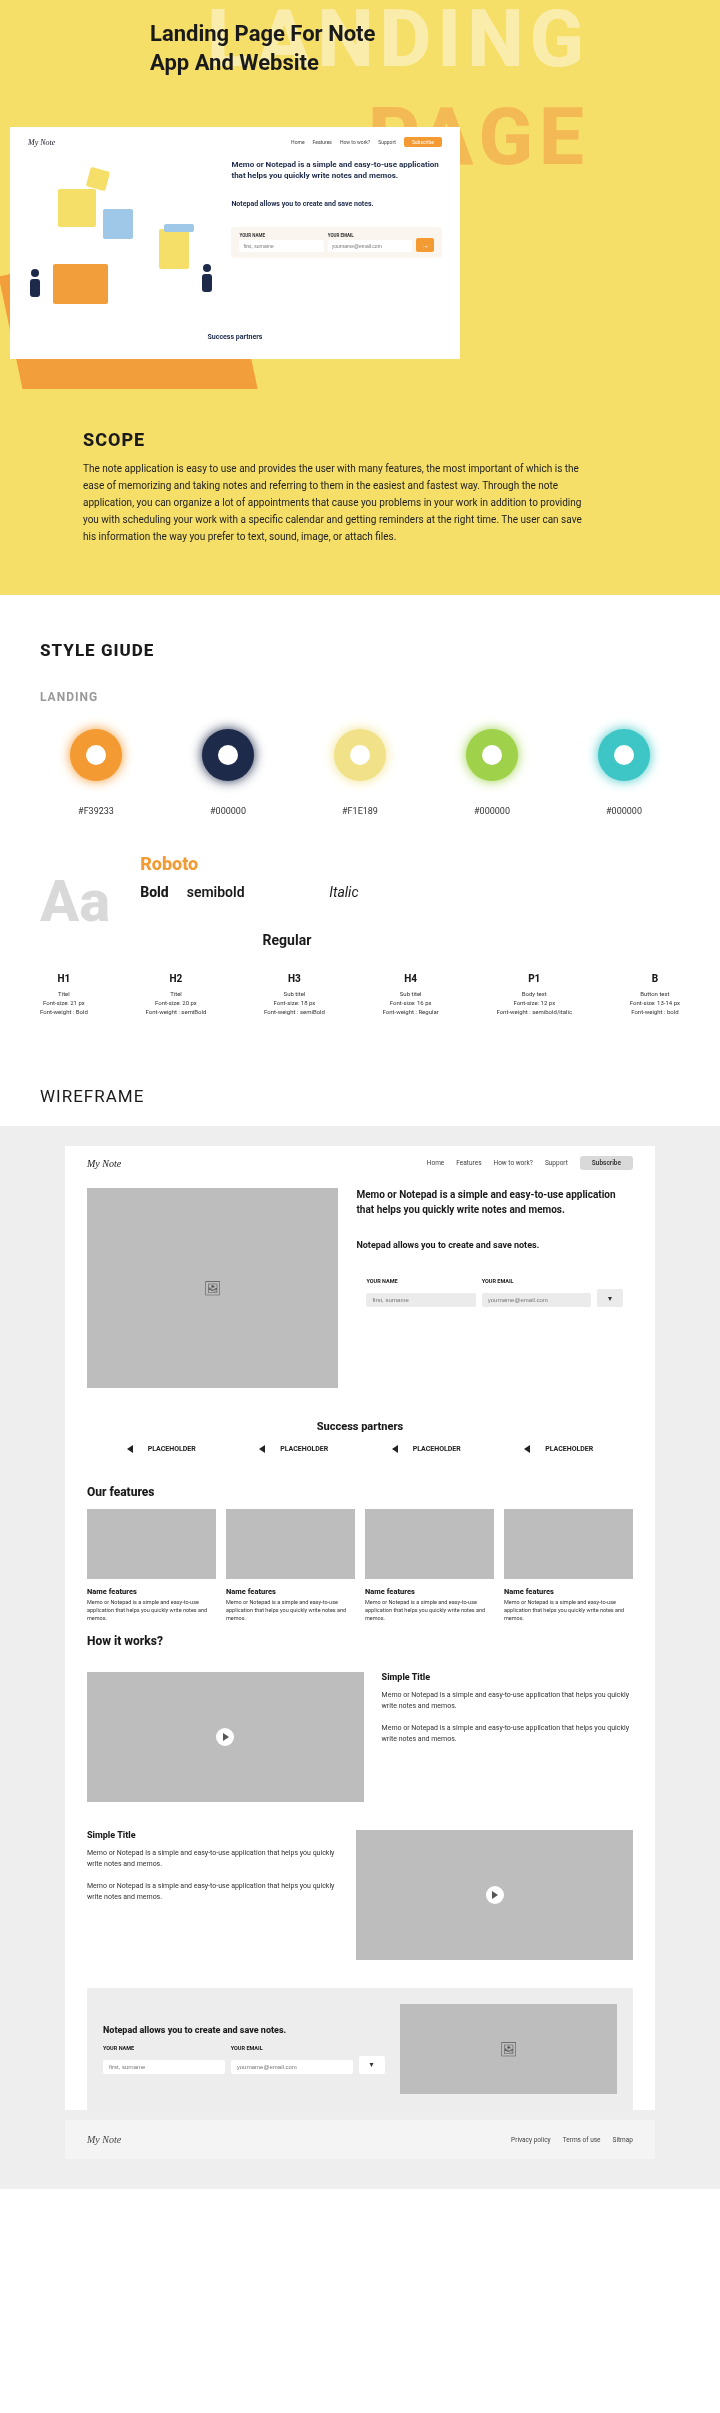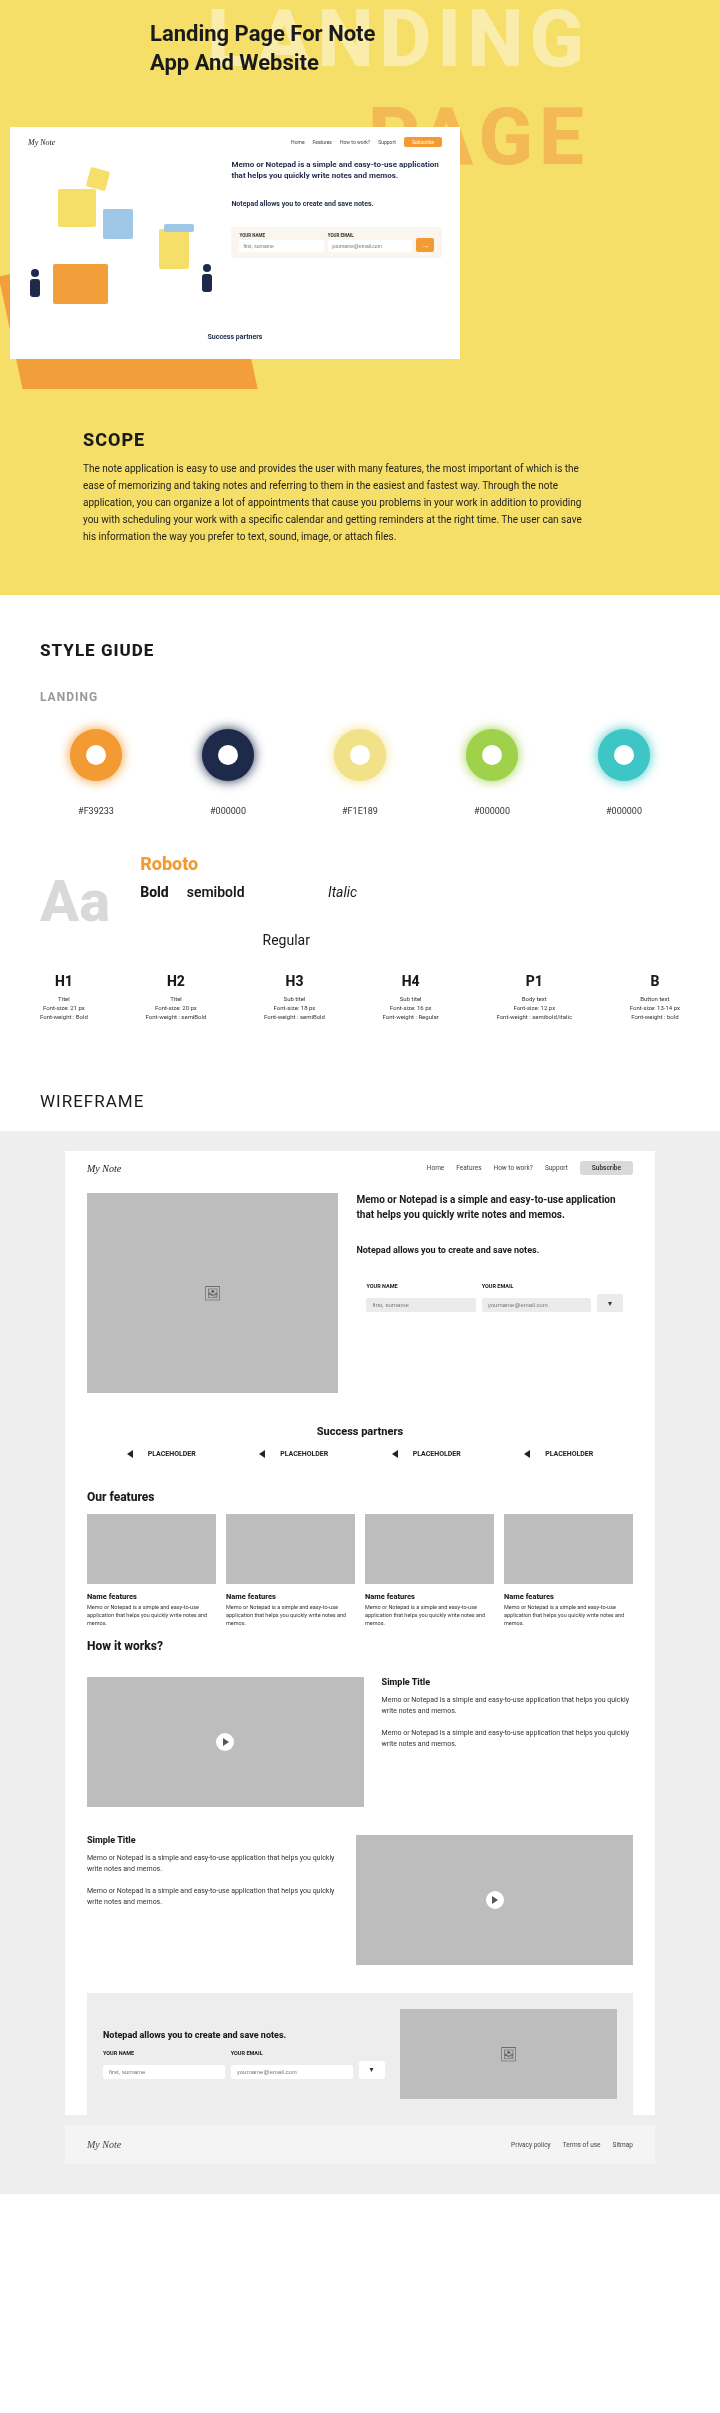--- a/index.html
+++ b/index.html
@@ -60,24 +60,24 @@
   .c4{ background:#9fd24a; color:#9fd24a;}
   .c5{ background:#3ec6c6; color:#3ec6c6;}
 
   .typo{ margin-top:35px;}
   .typo-row{ display:flex; align-items:center; gap:30px; margin:10px 0 15px;}
   .Aa{ font-size:58px; font-weight:800; color:#d9d9d9;}
   .typo-right h4{ color:#f39a33; font-size:18px; font-weight:800; margin-bottom:10px;}
   .weights{ display:flex; gap:18px; font-size:14px;}
   .weights span:nth-child(1){ font-weight:800;}
   .weights span:nth-child(2){ font-weight:600;}
-  .weights span:nth-child(3){ font-weight:400;margin-top:48px;}
+  .weights span:nth-child(3){ font-weight:700;margin-top:48px;}
   .weights span:nth-child(4){ font-style:italic;}
   .type-table{ display:flex; justify-content:space-between; text-align:center; margin-top:25px; gap:8px;}
-  .type-col h5{ font-size:14px; font-weight:800; margin-bottom:5px;}
+  .type-col h5{ font-size:10px; font-weight:800; margin-bottom:5px;}
   .type-col div{ font-size:6px; color:#333; line-height:1.5;}
 
   
   .wf-head{ padding: 40px 40px 20px;}
   .wf-head h2{ font-size:17px; font-weight:400; letter-spacing:1px;}
   .wf-wrap{ background:#eee; padding: 20px 65px 30px;}
   .wf{ background:#fff;}
   .wf-top{ display:flex; justify-content:space-between; align-items:center; padding:10px 22px; font-size:7px;}
   .wf-logo{ font-style:italic; font-family:serif; font-size:10px;}
   .wf-nav{ display:flex; gap:12px; align-items:center; font-size:6.5px; color:#444;}

